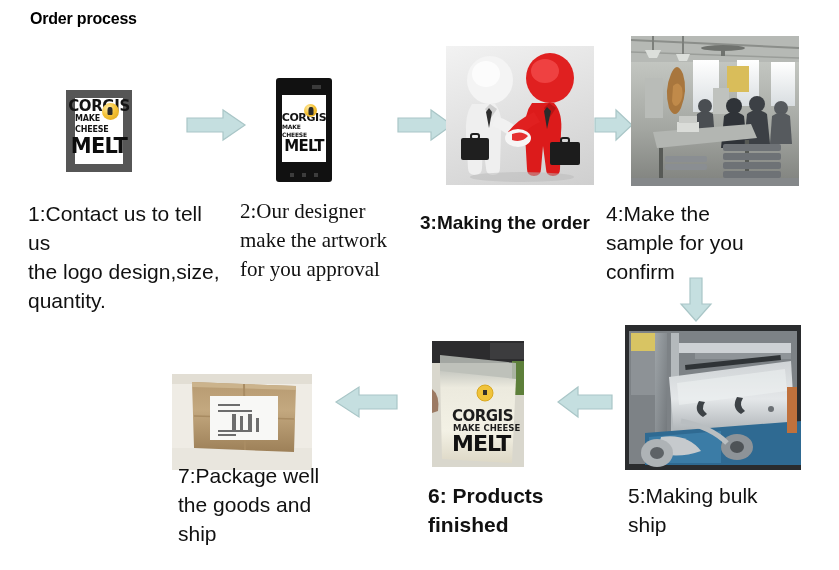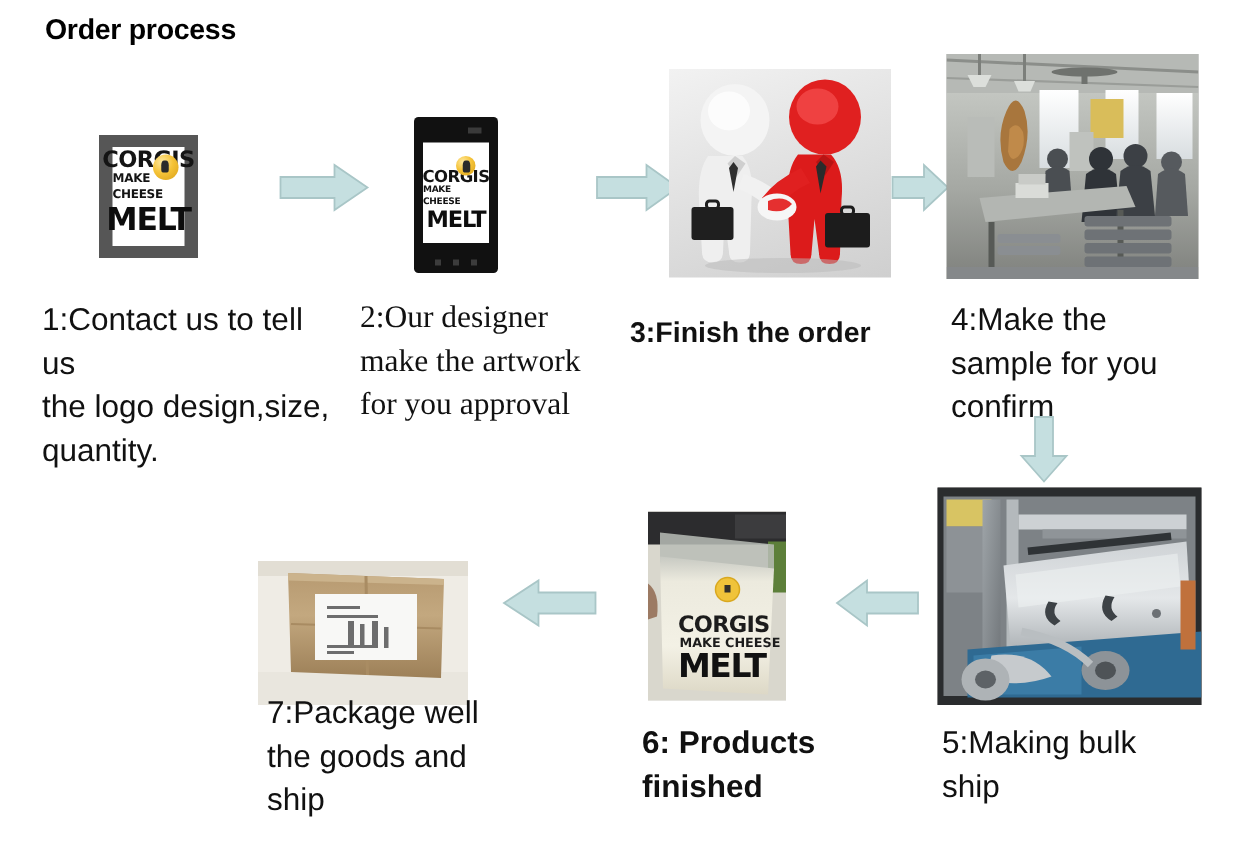--- a/index.html
+++ b/index.html
@@ -10,21 +10,21 @@
     background: #ffffff;
     font-family: "Liberation Sans", sans-serif;
     position: relative;
     overflow: hidden;
   }
 
   #page-title {
     position: absolute;
     left: 30px;
     top: 10px;
-    font-size: 19px;
+    font-size: 16px;
     font-weight: bold;
     color: #000000;
     letter-spacing: -0.2px;
   }
 
   .caption {
     position: absolute;
     font-size: 21px;
     color: #111111;
     line-height: 1.38;
@@ -297,23 +297,23 @@
 </div>
 
 <div class="caption" style="left:28px; top:200px; width:200px;">1:Contact us to tell us
 the logo design,size,
 quantity.</div>
 
 <div class="caption" style="left:240px; top:197px; width:160px;font-family:Liberation Serif, serif;">2:Our designer
 make the artwork
 for you approval</div>
 
-<div class="caption big" style="left:420px; top:210px;">3:Finish the order</div>
-
-<div class="caption" style="left:634px; top:200px; width:150px;">4:Make the
+<div class="caption big" style="left:420px; top:210px;">3:Making the order</div>
+
+<div class="caption" style="left:606px; top:200px; width:150px;">4:Make the
 sample for you
 confirm</div>
 
 <div class="arrow" style="left:679px; top:277px;">
   <svg width="34" height="46" viewBox="0 0 34 46">
     <path d="M11 1 L23 1 L23 27 L32 27 L17 44 L2 27 L11 27 Z" fill="#c5dfe0" stroke="#a9c6c7" stroke-width="1.2"></path>
   </svg>
 </div>
 
 <div class="photo" style="left:625px; top:325px; width:176px; height:145px; background:#1b1b1b;">

